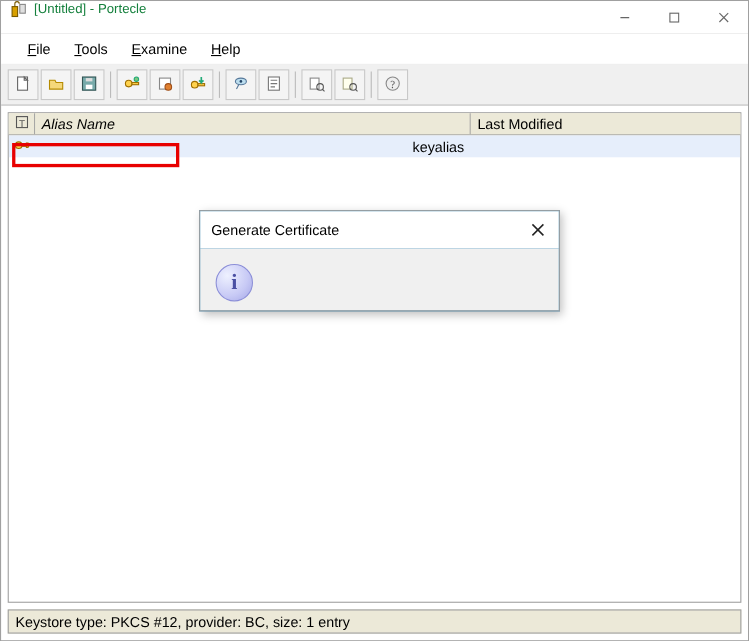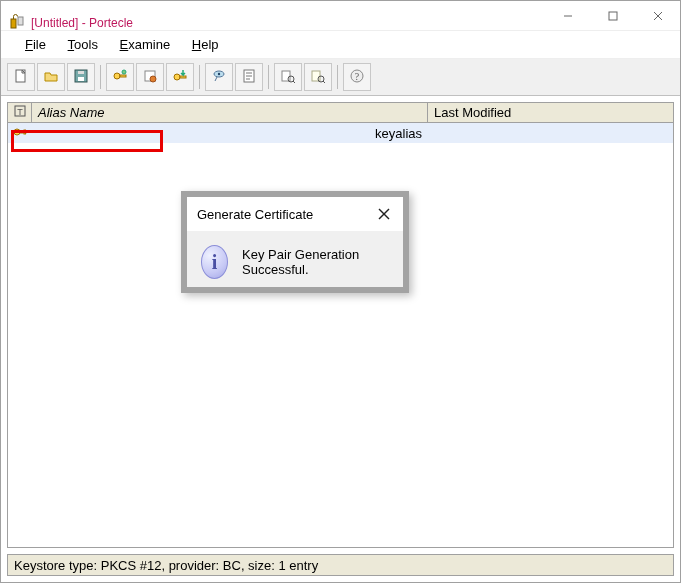--- a/index.html
+++ b/index.html
@@ -18,23 +18,23 @@
     position: relative;
     background: #fff;
     display: flex;
     flex-direction: column;
   }
   
   .titlebar {
     height: 30px;
     background: #fff;
     display: flex;
-    align-items: flex-end;
+    align-items: flex-start;
     padding: 0 0 0 8px;
-    color: #be185d;
+    color: #15803d;
     border-bottom: 1px solid #eee;
   }
   .title-icon {
     width: 16px; height: 16px;
     margin-right: 6px;
     position: relative;
   }
   .title-icon svg { display: block; }
   .title-text { flex: 1; font-size: 12px; }
   .win-controls { display: flex; }
@@ -134,22 +134,22 @@
     font-size: 13px;
     display: flex;
     align-items: center;
     text-align: center;
   }
   
   .dialog {
     position: absolute;
     left: 180px;
     top: 190px;
-    width: 228px;
-    border: 6px solid #a3a3a3;
+    width: 328px;
+    border: 1px solid #a3a3a3;
     background: #0369a1;
     box-shadow: 3px 3px 8px rgba(0,0,0,0.25);
   }
   .dialog-title {
     display: flex;
     align-items: center;
     padding: 8px 10px;
     font-size: 13px;
     background: #fff;
   }
@@ -380,17 +380,16 @@
       <span class="t">Generate Certificate</span>
       <span class="dialog-close">
         <svg width="12" height="12">
             <line x1="1" y1="1" x2="11" y2="11" stroke="#222" stroke-width="1.4"></line>
             <line x1="11" y1="1" x2="1" y2="11" stroke="#222" stroke-width="1.4"></line>
           </svg>
       </span>
     </div>
     <div class="dialog-body">
       <div class="info-icon">i</div>
-      <div class="dialog-msg">Key Pair Generation Successful.</div>
     </div>
   </div>
 
 </div>
 
 </body></html>

